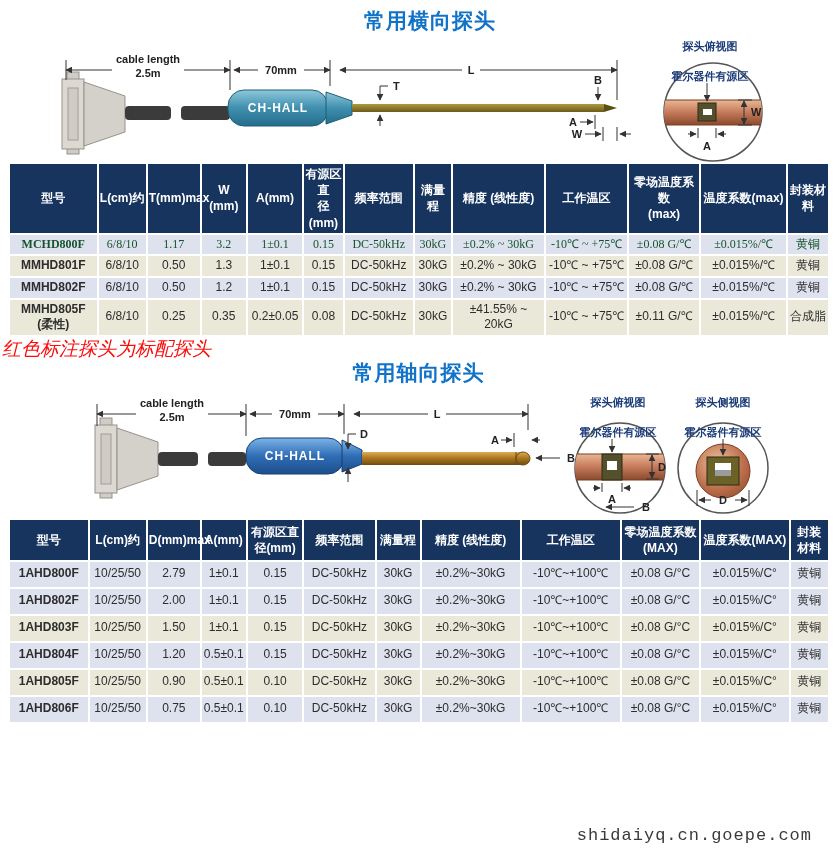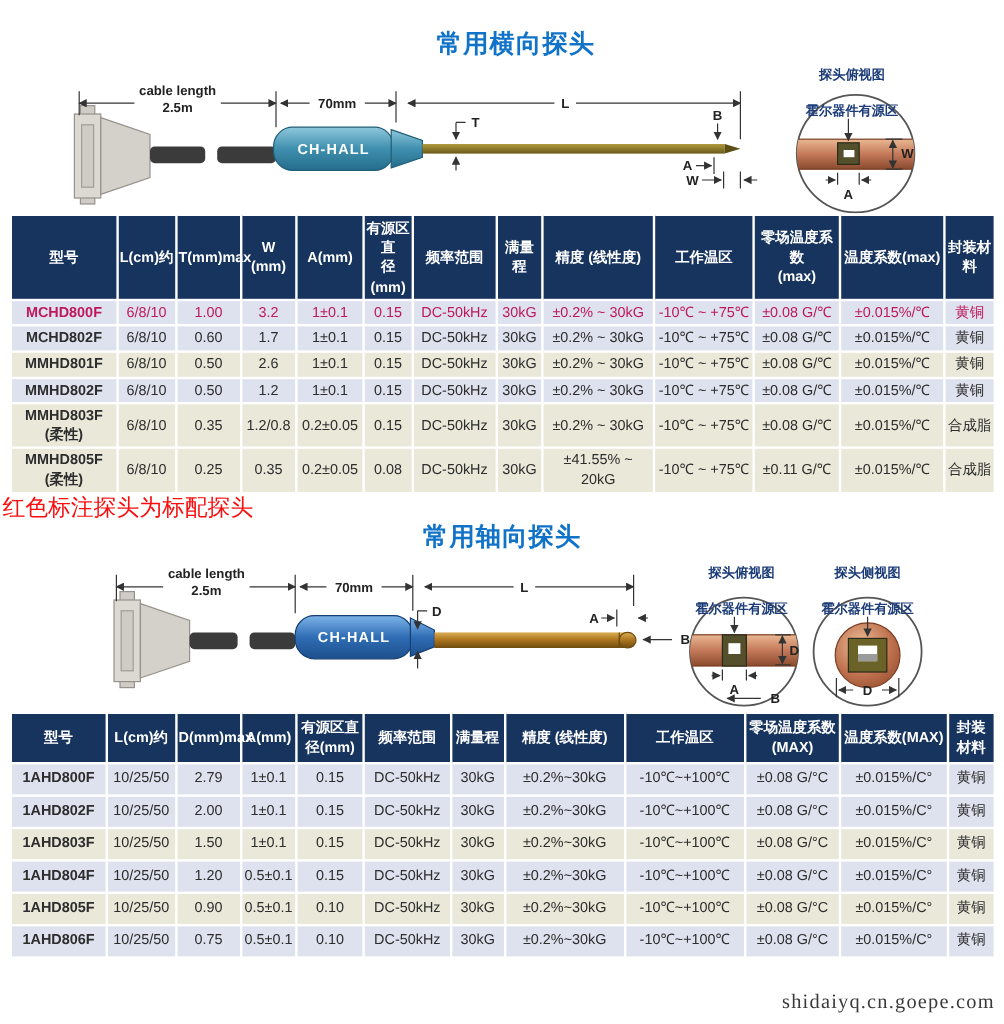--- a/index.html
+++ b/index.html
@@ -5,21 +5,21 @@
   * { margin:0; padding:0; box-sizing:border-box; }
   html,body { background:#fff; }
   body {
     width:837px; height:853px; position:relative; overflow:hidden;
     font-family:"Liberation Sans", sans-serif;
   }
   .section-title {
     text-align:center; color:#1173c8; font-size:21px; font-weight:bold;
     letter-spacing:1px; line-height:26px;
   }
-  .first-title { padding-top:24px;margin-left:23px; }
+  .first-title { padding-top:8px;margin-left:23px; }
   svg.diagram { display:block; }
   .dim-text  { font-size:11px; font-weight:bold; fill:#222; font-family:"Liberation Sans",sans-serif; }
   .cn-text   { font-size:11px; font-weight:bold; fill:#1c3c78; font-family:"Liberation Sans",sans-serif; }
   .body-text { font-size:12px; font-weight:bold; fill:#ffffff; letter-spacing:1px; font-family:"Liberation Sans",sans-serif; }
   .dimline   { stroke:#333; stroke-width:1; fill:none; }
   table.spec {
     border-collapse:collapse; table-layout:fixed;
     width:822px; margin-left:8px;
   }
   table.spec th {
@@ -32,25 +32,25 @@
     border:2px solid #fff; white-space:pre-line;
     padding:2px 1px; line-height:1.3;
   }
   #table-transverse th { height:48px; }
   #table-transverse td { height:21px; }
   #table-axial th { height:42px; }
   #table-axial td { height:27px; }
   tr.odd  td { background:#dee2ee; }
   tr.even td { background:#e9e8d9; }
   td.model { font-weight:bold; color:#111; }
-  tr.red-row td, tr.red-row td.model { color:#be185d; }
-  .note { color:#fb0d0d; font-size:19px; line-height:22px; margin:1px 0 0 2px; }
+  tr.red-row td, tr.red-row td.model { color:#14532d;font-family:Liberation Serif, serif; }
+  .note { color:#fb0d0d; font-size:19px; line-height:22px; margin:1px 0 0 2px;font-style:italic; }
   .watermark {
-    position:absolute; right:8px; bottom:8px;
-    font-family:Liberation Serif, serif;
+    position:absolute; right:25px; bottom:8px;
+    font-family:Liberation Mono, monospace;
     font-size:17px; color:#3a3a3a; letter-spacing:1px;
   }
 </style>
 </head>
 <body>
 
 <div class="section-title first-title">常用横向探头</div>
 
 <svg class="diagram" width="837" height="128" viewBox="0 0 837 128">
   <defs>
@@ -203,52 +203,37 @@
         <th>零场温度系数
 (max)</th>
         <th>温度系数(max)</th>
         <th>封装材料</th>
       </tr>
     </thead>
     <tbody>
       <tr class="odd red-row">
         <td class="model">MCHD800F</td>
         <td>6/8/10</td>
-        <td>1.00</td>
+        <td>1.17</td>
         <td>3.2</td>
         <td>1±0.1</td>
         <td>0.15</td>
         <td>DC-50kHz</td>
         <td>30kG</td>
         <td>±0.2% ~ 30kG</td>
         <td>-10℃ ~ +75℃</td>
         <td>±0.08 G/℃</td>
         <td>±0.015%/℃</td>
         <td>黄铜</td>
       </tr>
-      <tr class="odd">
-        <td class="model">MCHD802F</td>
-        <td>6/8/10</td>
-        <td>0.60</td>
-        <td>1.7</td>
-        <td>1±0.1</td>
-        <td>0.15</td>
-        <td>DC-50kHz</td>
-        <td>30kG</td>
-        <td>±0.2% ~ 30kG</td>
-        <td>-10℃ ~ +75℃</td>
-        <td>±0.08 G/℃</td>
-        <td>±0.015%/℃</td>
-        <td>黄铜</td>
-      </tr>
       <tr class="even">
         <td class="model">MMHD801F</td>
         <td>6/8/10</td>
         <td>0.50</td>
-        <td>2.6</td>
+        <td>1.3</td>
         <td>1±0.1</td>
         <td>0.15</td>
         <td>DC-50kHz</td>
         <td>30kG</td>
         <td>±0.2% ~ 30kG</td>
         <td>-10℃ ~ +75℃</td>
         <td>±0.08 G/℃</td>
         <td>±0.015%/℃</td>
         <td>黄铜</td>
       </tr>
@@ -259,36 +244,20 @@
         <td>1.2</td>
         <td>1±0.1</td>
         <td>0.15</td>
         <td>DC-50kHz</td>
         <td>30kG</td>
         <td>±0.2% ~ 30kG</td>
         <td>-10℃ ~ +75℃</td>
         <td>±0.08 G/℃</td>
         <td>±0.015%/℃</td>
         <td>黄铜</td>
-      </tr>
-      <tr class="even">
-        <td class="model">MMHD803F
-(柔性)</td>
-        <td>6/8/10</td>
-        <td>0.35</td>
-        <td>1.2/0.8</td>
-        <td>0.2±0.05</td>
-        <td>0.15</td>
-        <td>DC-50kHz</td>
-        <td>30kG</td>
-        <td>±0.2% ~ 30kG</td>
-        <td>-10℃ ~ +75℃</td>
-        <td>±0.08 G/℃</td>
-        <td>±0.015%/℃</td>
-        <td>合成脂</td>
       </tr>
       <tr class="even">
         <td class="model">MMHD805F
 (柔性)</td>
         <td>6/8/10</td>
         <td>0.25</td>
         <td>0.35</td>
         <td>0.2±0.05</td>
         <td>0.08</td>
         <td>DC-50kHz</td>

